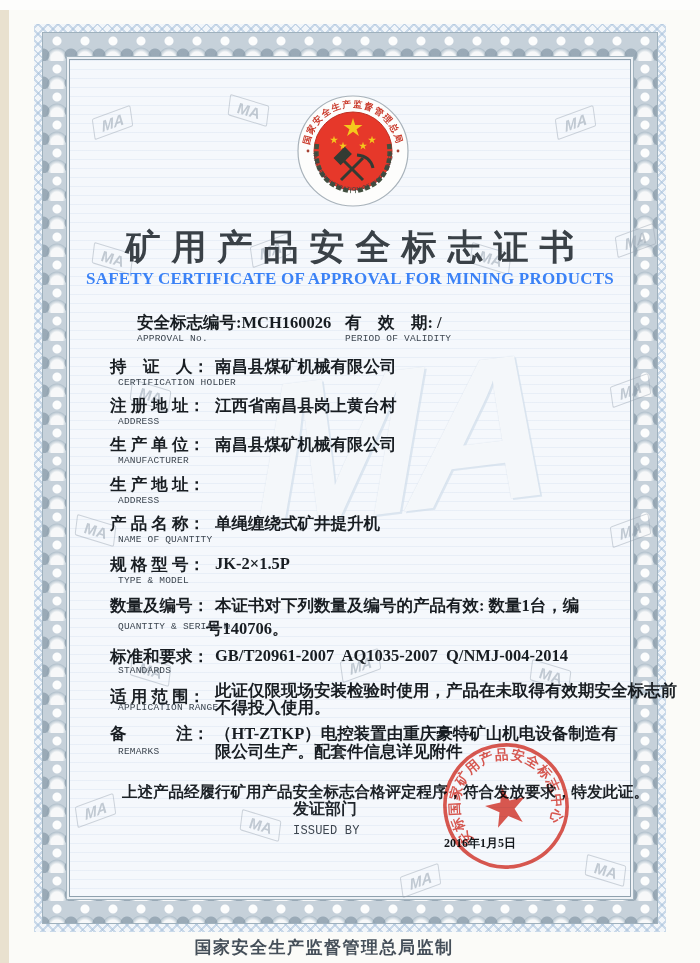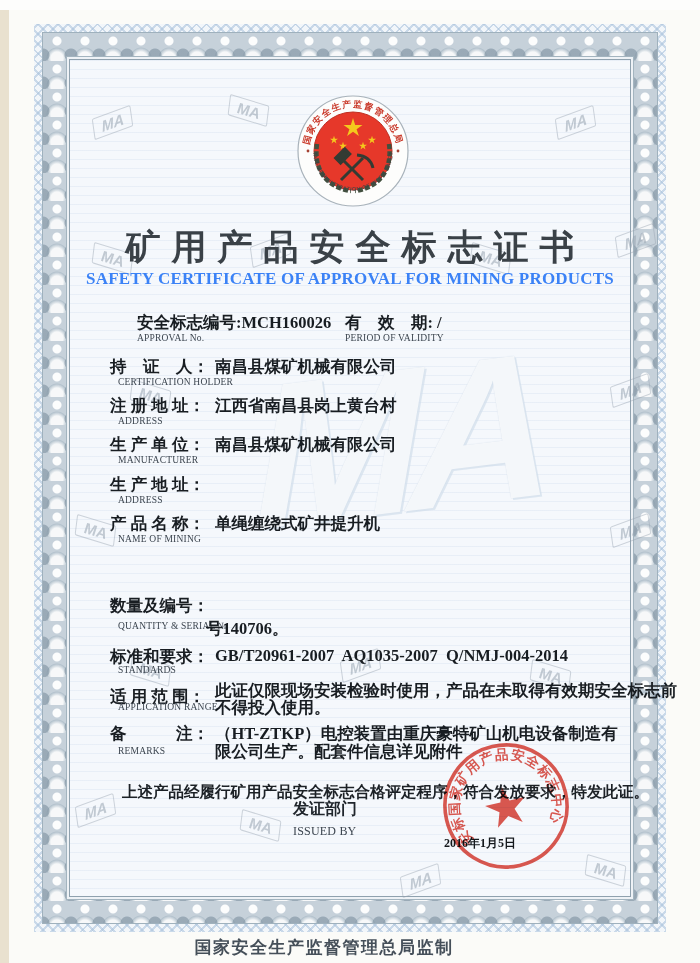--- a/index.html
+++ b/index.html
@@ -68,21 +68,21 @@
     color:#3a4147;
   }
   .subtitle{
     left:35px;width:630px;top:269px;text-align:center;
     font-size:17px;font-weight:bold;letter-spacing:.2px;color:#3b82f6;
   }
   .lab,.val,.val2{white-space:pre;font-size:16.5px;color:#181d22;}
   .lab{font-weight:600;}
   .val,.val2{font-weight:600;}
   .en{
-    font-family:Liberation Serif, serif;
+    font-family:Liberation Mono, monospace;
     font-size:9.5px;color:#3c454f;letter-spacing:.2px;white-space:pre;
   }
   .row{position:absolute;left:110px;width:545px;height:40px;}
   .row .lab{position:absolute;left:0;top:0;}
   .row .val{position:absolute;left:105px;top:0;}
   .row .en{position:absolute;left:8px;top:21px;}
   .row .val2{position:absolute;left:105px;top:18px;}
 
   .approval-left{left:137px;top:312px;}
   .approval-left-en{left:137px;top:333px;}
@@ -204,24 +204,30 @@
     <span class="val">南昌县煤矿机械有限公司</span>
     <span class="en">MANUFACTURER</span>
   </div>
   <div class="row" style="top:474px">
     <span class="lab">生 产 地 址：</span>
     <span class="en">ADDRESS</span>
   </div>
   <div class="row" style="top:513px">
     <span class="lab">产 品 名 称：</span>
     <span class="val">单绳缠绕式矿井提升机</span>
-    <span class="en">NAME OF MINING</span>
+    <span class="en">NAME OF QUANTITY</span>
+  </div>
+  <div class="row" style="top:554px">
+    <span class="lab">规 格 型 号：</span>
+    <span class="val">JK-2×1.5P</span>
+    <span class="en">TYPE &amp; MODEL</span>
   </div>
   <div class="row" style="top:595px">
     <span class="lab">数量及编号：</span>
+    <span class="val">本证书对下列数量及编号的产品有效: 数量1台，编</span>
     <span class="en" style="top:26px">QUANTITY &amp; SERIAL №</span>
     <span class="val2" style="left:96px;top:23px">号140706。</span>
   </div>
   <div class="row" style="top:646px">
     <span class="lab">标准和要求：</span>
     <span class="val">GB/T20961-2007  AQ1035-2007  Q/NMJ-004-2014</span>
     <span class="en" style="top:19px">STANDARDS</span>
   </div>
   <div class="row" style="top:723px">
     <span class="lab">备　　　注：</span>

